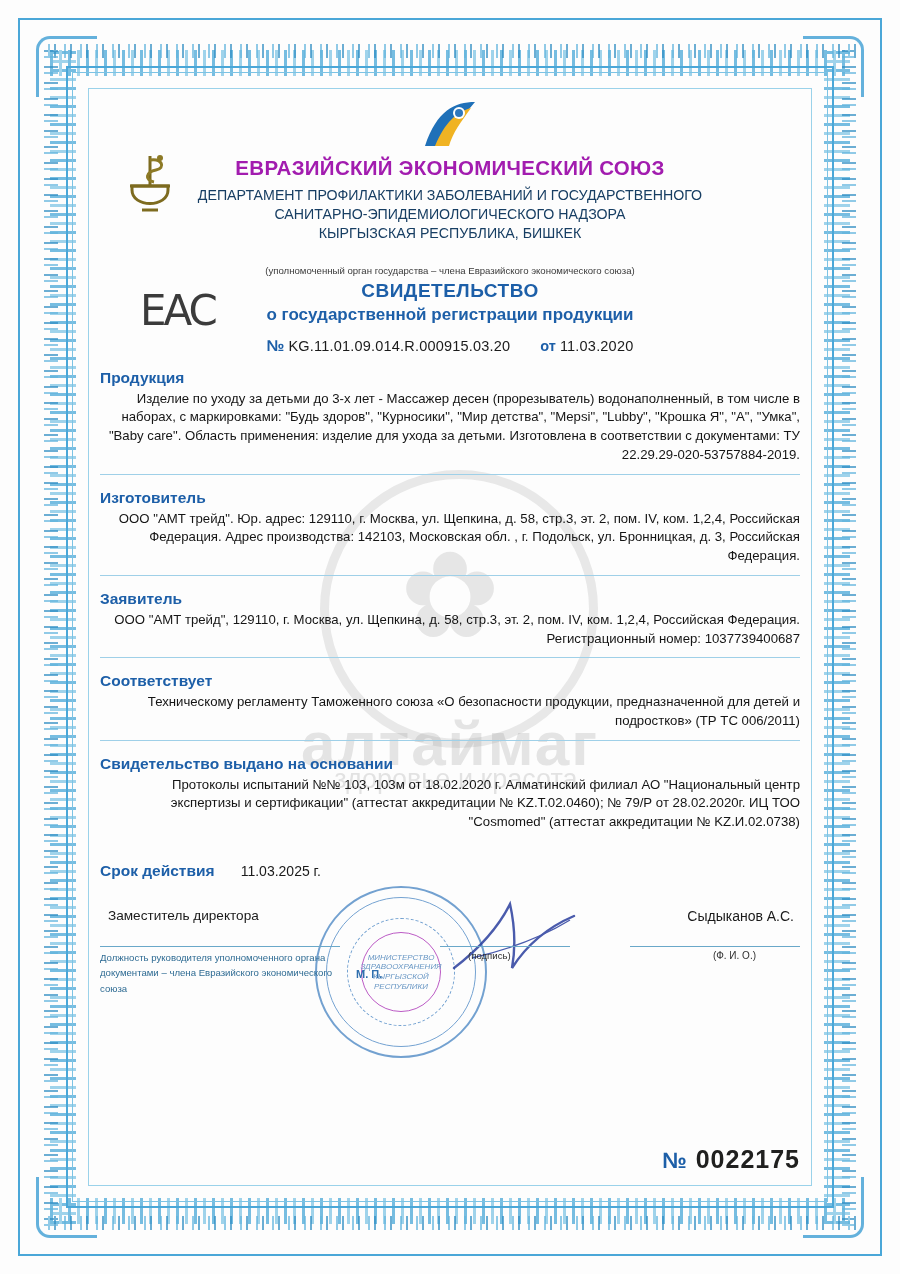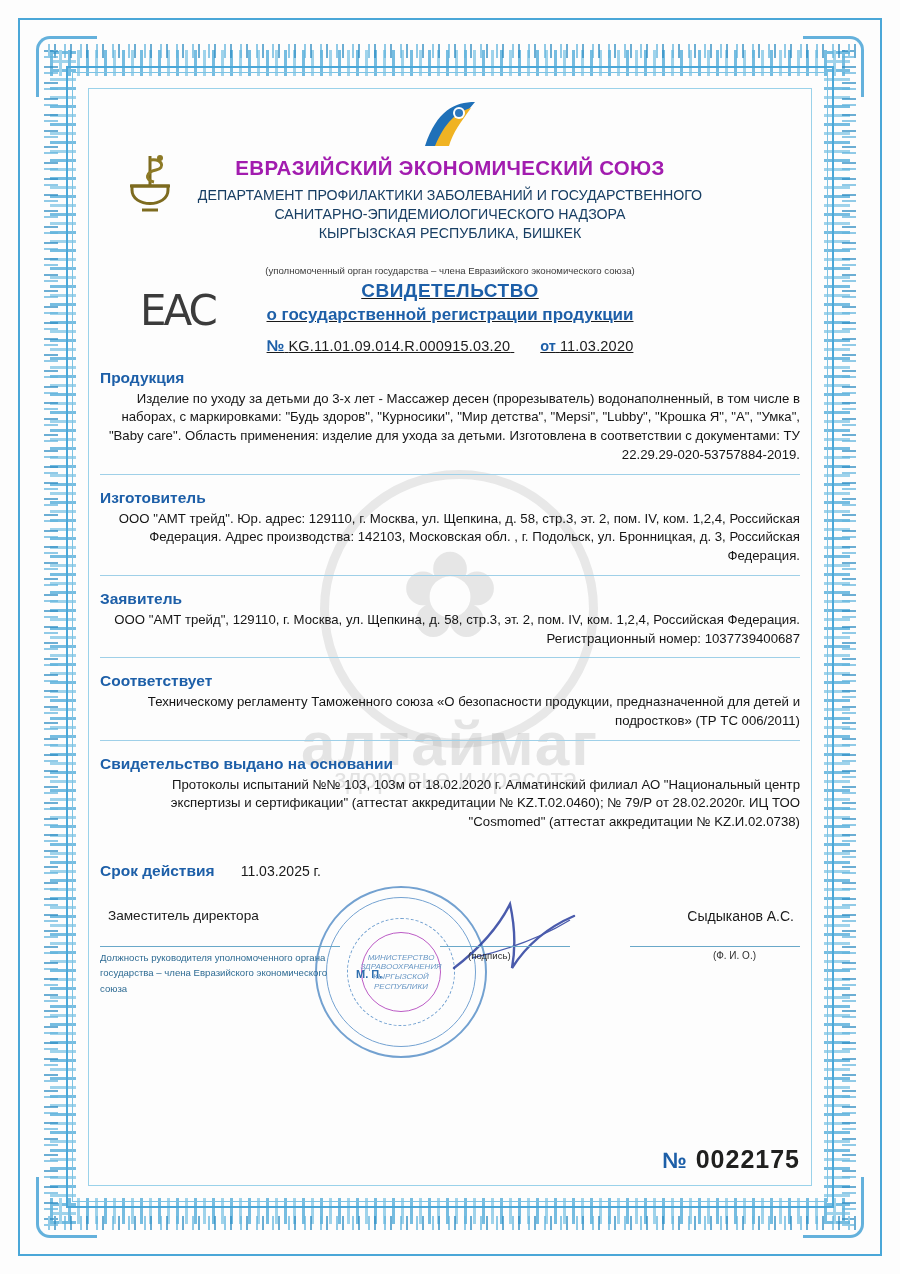--- a/index.html
+++ b/index.html
@@ -158,21 +158,20 @@
   .auth-note {
     text-align: center;
     font-size: 9.6px;
     color: #3a3a3a;
     margin-top: 22px;
   }
 
   .cert-row {
     position: relative;
     margin-top: 2px;
-    text-decoration: underline;
   }
   .eac-mark {
     position: absolute;
     left: 40px;
     top: 6px;
     font-size: 42px;
     letter-spacing: -3px;
     color: #3b3b3b;
     font-family: "DejaVu Sans", sans-serif;
   }
@@ -446,21 +445,21 @@
         <svg width="130" height="80" viewBox="0 0 130 80" aria-hidden="true">
           <path d="M4 70 C 30 50, 48 30, 60 6 C 64 24, 66 48, 62 70 C 76 48, 96 30, 124 18" fill="none" stroke="#2b3f9e" stroke-width="2.4" stroke-linecap="round"></path>
           <path d="M22 60 C 48 54, 84 44, 120 22" fill="none" stroke="#2b3f9e" stroke-width="1.4"></path>
         </svg>
       </div>
 
       <div class="line-left"></div>
       <div class="line-mid"></div>
       <div class="line-right"></div>
 
-      <div class="cap-left">Должность руководителя уполномоченного органа государства – члена Евразийского экономического союза</div>
+      <div class="cap-left">Должность руководителя уполномоченного органа документами – члена Евразийского экономического союза</div>
       <div class="cap-mid">(подпись)</div>
       <div class="cap-right">(Ф. И. О.)</div>
     </div>
 
     <div class="blank-number">
       <span class="bn-sym">№</span><span>0022175</span>
     </div>
 
   </div>
 </div>

